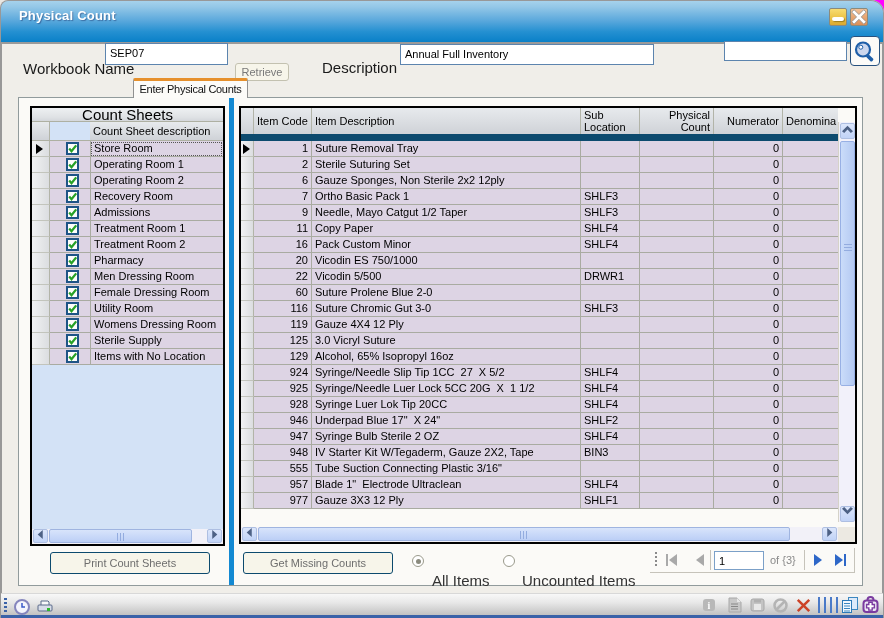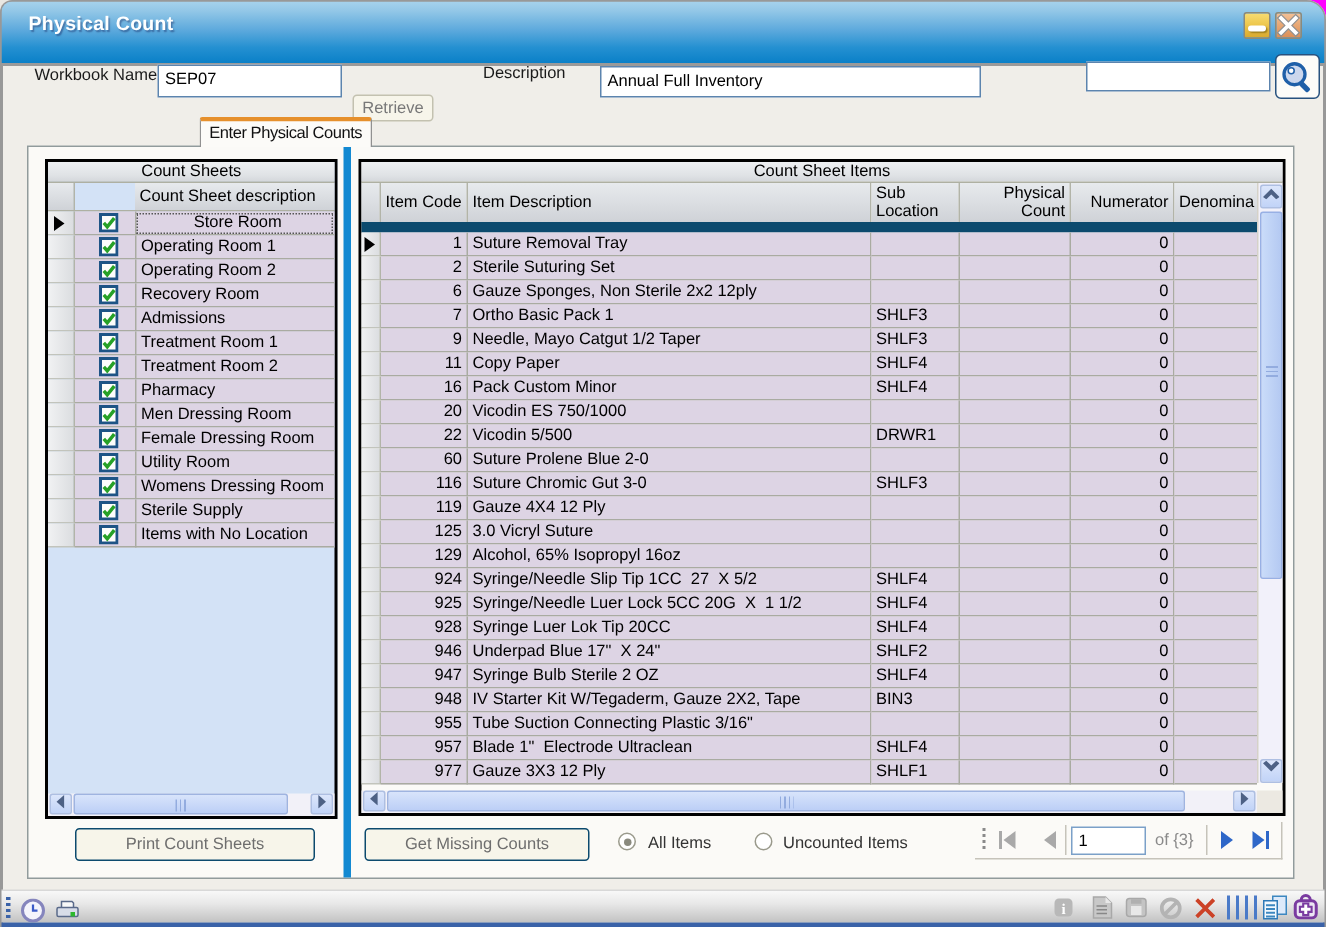--- a/index.html
+++ b/index.html
@@ -11,21 +11,21 @@
   background:linear-gradient(180deg,#a6d2ec 0%,#93c7e7 15%,#5aa8dc 48%,#2490d1 75%,#0a80c8 100%);
   border-bottom:2px solid #9a9a9a; border-radius:7px 12px 0 0; }
 #title-text { position:absolute; left:18px; top:7px; color:#fff; font-size:13px; font-weight:bold;
   text-shadow:1px 1px 1px rgba(0,0,60,0.35); letter-spacing:0.2px;}
 .tbtn { position:absolute; top:7px; width:18px; height:18px; border-radius:2px; }
 #btn-min { left:828px; background:linear-gradient(180deg,#f7dc72 0%,#eec84e 45%,#d9a92e 100%); border:1px solid #8a8a7c; }
 #btn-min:after { content:""; position:absolute; left:2px; top:8px; width:12px; height:4px; background:#fff;
   border-radius:2px; box-shadow:1px 1px 1px rgba(100,80,0,.55);}
 #btn-close { left:849px; background:linear-gradient(180deg,#f2c096 0%,#e8a977 45%,#dc8f57 100%); border:1px solid #8a8a7c; }
 
-.lbl { position:absolute; font-size:11px; color:#1a1a1a; }
+.lbl { position:absolute; font-size:15px; color:#1a1a1a;margin-top:16px; }
 .tbx { position:absolute; background:#fff; border:1px solid #5c84ae; font-size:11px; color:#000; padding:3px 0 0 4px; }
 #wb-lbl { left:23px; top:44px; }
 #wb-input { left:105px; top:43px; width:123px; height:22px; }
 #retrieve { position:absolute; left:235px; top:63px; width:54px; height:18px; background:#f7f5ea;
   border:1px solid #c3c1b0; border-radius:3px; font-size:11px; color:#787878; text-align:center; line-height:16px;}
 #desc-lbl { left:322px; top:43px; }
 #desc-input { left:400px; top:44px; width:254px; height:21px; }
 #search-input { left:724px; top:41px; width:123px; height:20px; }
 #search-btn { position:absolute; left:850px; top:36px; width:30px; height:30px; background:#fcfbf8;
   border:1px solid #27517e; border-radius:4px; }
@@ -36,21 +36,21 @@
 #tab2 { left:133px; top:78px; width:115px; height:20px; background:#fcfbf8; border:1px solid #919191;
   border-bottom:none; border-top:3px solid #e6902c; border-radius:2px 2px 0 0; line-height:16px; z-index:3;}
 #tabpanel { position:absolute; left:18px; top:97px; width:845px; height:489px; background:#fbfaf7;
   border:1px solid #919b9c; }
 
 #splitter { position:absolute; left:229px; top:98px; width:5px; height:487px; background:#1389d2; z-index:4; }
 
 #lgrid { position:absolute; left:30px; top:106px; width:195px; height:440px; border:2px solid #000; background:#d3e2f6; }
 #rgrid { position:absolute; left:239px; top:106px; width:618px; height:438px; border:2px solid #000; background:#fbfaf7; }
 .gcap { height:14px; background:linear-gradient(180deg,#eef0f2,#dfe2e5 70%,#d4d7db);
-  border-bottom:1px solid #aeb0a2; font-size:11px; text-align:center; line-height:13px; color:#000; }
+  border-bottom:1px solid #aeb0a2; font-size:15px; text-align:center; line-height:13px; color:#000; }
 
 .lhdr { display:flex; height:19px; border-bottom:1px solid #aeb0a2; }
 .hcell { background:linear-gradient(180deg,#e7eaed,#dadde1 55%,#cfd2d7); border-right:1px solid #b2b4a8; font-size:11px; color:#000; }
 .lrow { display:flex; height:16px; }
 .lsel { width:18px; background:linear-gradient(90deg,#f1f2f3,#dbdde0); border-right:1px solid #b2b4a8; border-bottom:1px solid #c2c4bc; position:relative;}
 .lchk { width:40px; background:#ddd4e4; border-bottom:1px solid #a9aba1; display:flex; align-items:center; justify-content:center; padding-left:5px; }
 .ldesc { flex:1; background:#ddd4e4; border-left:1px solid #a9aba1; border-bottom:1px solid #a9aba1;
   font-size:11px; color:#000; line-height:15px; padding-left:3px; white-space:pre; overflow:hidden;}
 .arrow { position:absolute; left:4px; top:3px; width:0; height:0;
   border-left:7px solid #000; border-top:5px solid transparent; border-bottom:5px solid transparent; }
@@ -115,21 +115,21 @@
 <div class="lrow">
         <div class="lsel">
           <div class="arrow"></div>
         </div>
         <div class="lchk">
           <svg width="13" height="13" viewBox="0 0 13 13">
             <rect x="1" y="1" width="11" height="11" fill="#fdfdfb" stroke="#1e5486" stroke-width="2"></rect>
             <path d="M3.2 6.6 L5.5 9.2 L10.2 3.4" fill="none" stroke="#27a127" stroke-width="2.3"></path>
           </svg>
         </div>
-        <div class="ldesc" style="outline:1px dotted #555;outline-offset:-2px;text-align:center;">Store Room</div>
+        <div class="ldesc" style="outline:1px dotted #555;outline-offset:-2px;">Store Room</div>
       </div>
 <div class="lrow">
         <div class="lsel"></div>
         <div class="lchk">
           <svg width="13" height="13" viewBox="0 0 13 13">
             <rect x="1" y="1" width="11" height="11" fill="#fdfdfb" stroke="#1e5486" stroke-width="2"></rect>
             <path d="M3.2 6.6 L5.5 9.2 L10.2 3.4" fill="none" stroke="#27a127" stroke-width="2.3"></path>
           </svg>
         </div>
         <div class="ldesc">Operating Room 1</div>
@@ -261,21 +261,20 @@
       <div style="position:absolute;left:17px;top:0px;width:143px;height:14px;background:linear-gradient(180deg,#d8e4fb,#bccff6);border:1px solid #9fb4e0;border-radius:2px;">
         <div style="position:absolute;left:67px;top:3px;width:9px;height:8px;background:repeating-linear-gradient(90deg,#93acdf 0 1px,transparent 1px 3px);"></div>
         </div>
       <div class="sb-btn" style="right:1px;top:0px;width:15px;height:14px;line-height:12px;"><svg width="9" height="9" viewBox="0 0 8 8" style="vertical-align:2px;">
             <path d="M2 0 L6.5 4 L2 8 Z" fill="#4d6185"></path>
           </svg></div>
     </div>
   </div>
 
   <div id="rgrid">
-    <div class="gcap">Count Sheet Items</div>
     <div class="rhdr">
       <div class="hcell" style="width:13px;"></div>
       <div class="hcell" style="width:58px;display:flex;align-items:center;padding-left:3px;">Item Code</div>
       <div class="hcell" style="width:269px;display:flex;align-items:center;padding-left:3px;">Item Description</div>
       <div class="hcell" style="width:59px;display:flex;align-items:center;padding-left:3px;">Sub<br>Location</div>
       <div class="hcell" style="width:74px;display:flex;align-items:center;justify-content:flex-end;padding-right:3px;text-align:right;">Physical<br>Count</div>
       <div class="hcell" style="width:69px;display:flex;align-items:center;justify-content:flex-end;padding-right:3px;">Numerator</div>
       <div class="hcell" style="width:55px;display:flex;align-items:center;padding-left:3px;border-right:none;">Denomina</div>
     </div>
 <div class="rrow">
@@ -455,21 +454,21 @@
         <div class="rsel"></div>
         <div class="rc rcode">948</div>
         <div class="rc rdesc">IV Starter Kit W/Tegaderm, Gauze 2X2, Tape</div>
         <div class="rc rsub">BIN3</div>
         <div class="rc rphys"></div>
         <div class="rc rnum">0</div>
         <div class="rc rden"></div>
       </div>
 <div class="rrow">
         <div class="rsel"></div>
-        <div class="rc rcode">955</div>
+        <div class="rc rcode">555</div>
         <div class="rc rdesc">Tube Suction Connecting Plastic 3/16"</div>
         <div class="rc rsub"></div>
         <div class="rc rphys"></div>
         <div class="rc rnum">0</div>
         <div class="rc rden"></div>
       </div>
 <div class="rrow">
         <div class="rsel"></div>
         <div class="rc rcode">957</div>
         <div class="rc rdesc">Blade 1"  Electrode Ultraclean</div>

